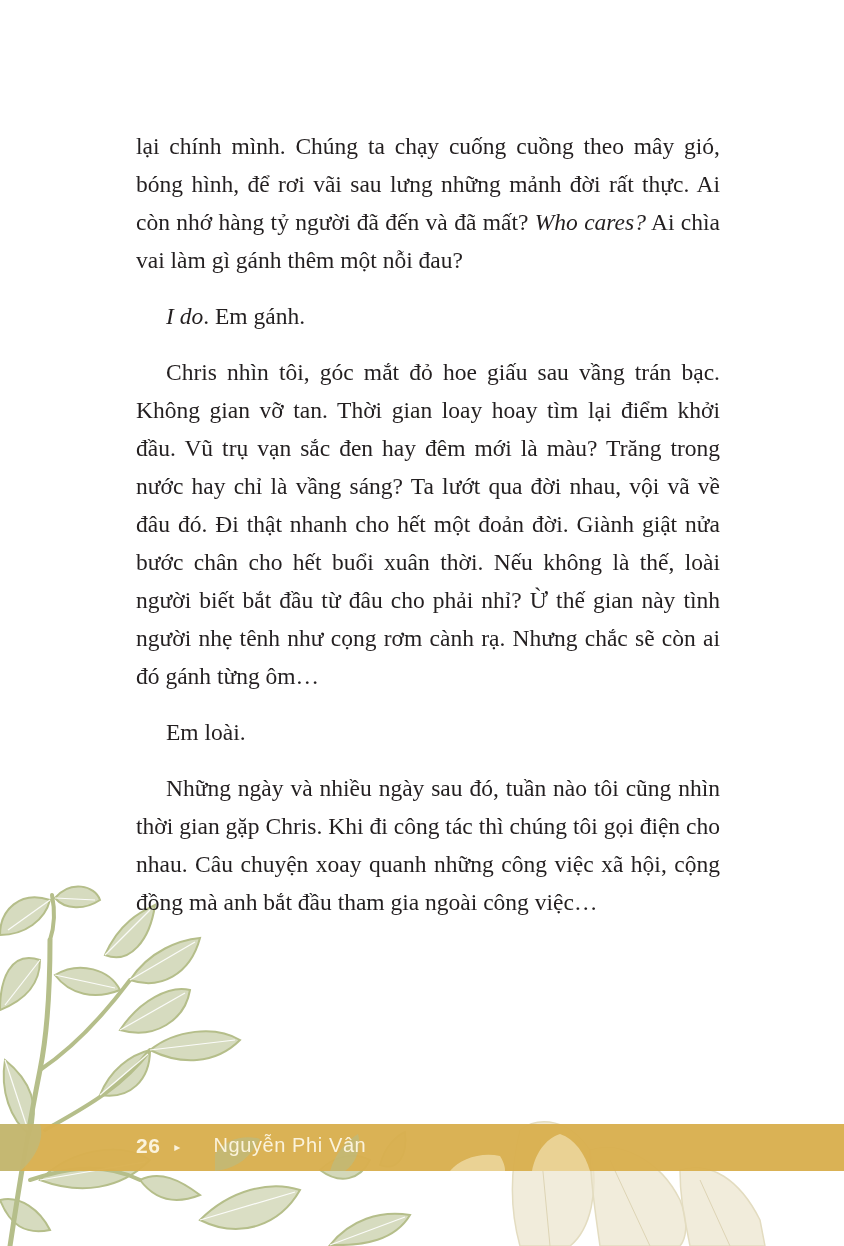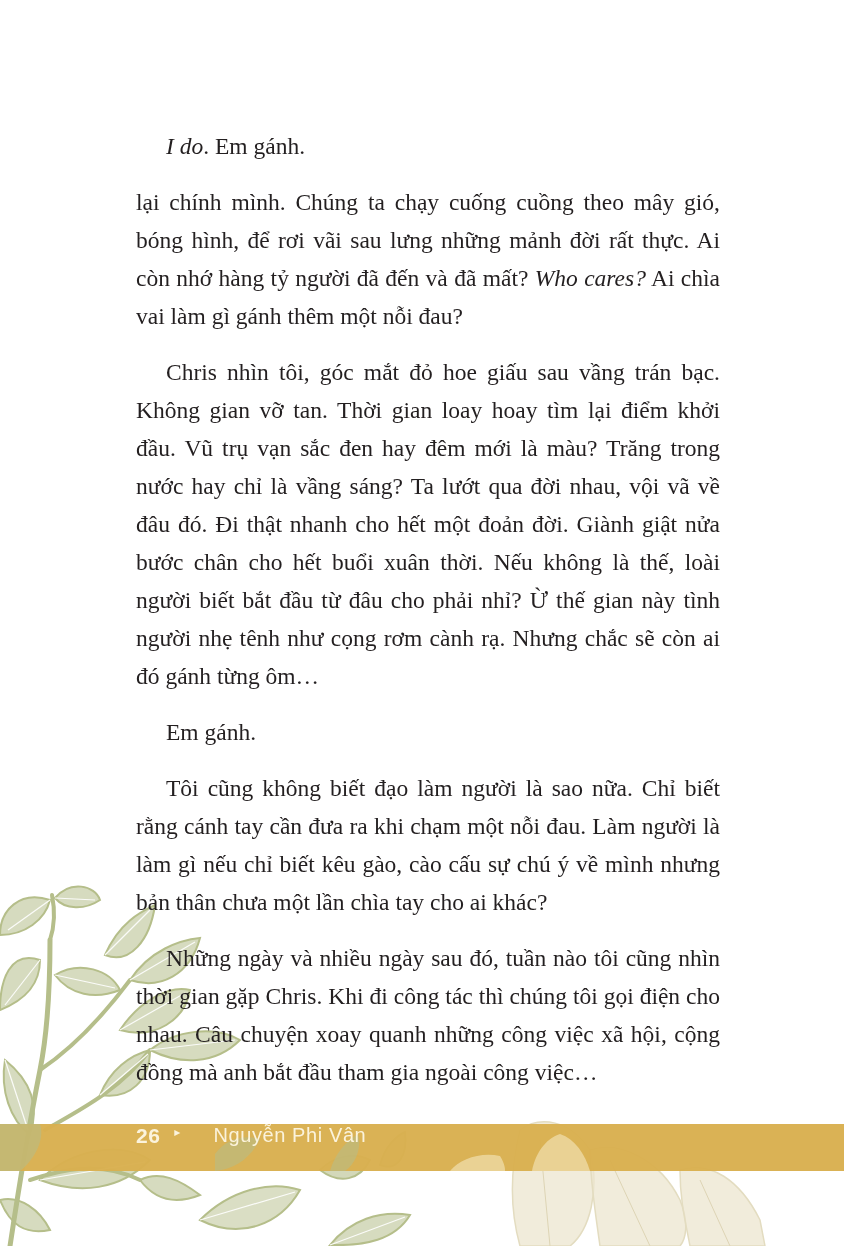--- a/index.html
+++ b/index.html
@@ -65,20 +65,21 @@
       background: #d9b04f;
       z-index: 2;
       opacity: 0.97;
     }
     .footer-content {
       position: absolute;
       left: 136px;
       top: 1124px;
       height: 43px;
       display: flex;
+      align-items: center;
       z-index: 4;
       font-family: "Liberation Sans", "DejaVu Sans", sans-serif;
       color: #fbf3dc;
     }
     .page-number {
       font-weight: bold;
       font-size: 21px;
       letter-spacing: 0.5px;
     }
     .footer-arrow {
@@ -161,29 +162,28 @@
       <path d="M200 60 C 230 50, 260 70, 280 110 L 285 136 L 210 136 C 205 110, 200 90, 200 60 Z"></path>
     </g>
     <g stroke="#ddd4b4" stroke-width="1" fill="none">
       <path d="M60 30 L 70 136"></path>
         <path d="M130 50 L 170 136"></path>
         <path d="M220 70 L 250 136"></path>
     </g>
   </svg>
 
   <div class="text-column">
+    <p class="para"><span>lại chính mình. Chúng ta chạy cuống cuồng theo mây gió, bóng hình, để rơi vãi sau lưng những mảnh đời rất thực. Ai còn nhớ hàng tỷ người đã đến và đã mất? </span><em>Who cares?</em><span> Ai chìa vai làm gì gánh thêm một nỗi đau?</span></p>
+
     <p class="para indent"><em>I do</em><span>. Em gánh.</span></p>
 
-    <p class="para"><span>lại chính mình. Chúng ta chạy cuống cuồng theo mây gió, bóng hình, để rơi vãi sau lưng những mảnh đời rất thực. Ai còn nhớ hàng tỷ người đã đến và đã mất? </span><em>Who cares?</em><span> Ai chìa vai làm gì gánh thêm một nỗi đau?</span></p>
-
     <p class="para indent"><span>Chris nhìn tôi, góc mắt đỏ hoe giấu sau vầng trán bạc. Không gian vỡ tan. Thời gian loay hoay tìm lại điểm khởi đầu. Vũ trụ vạn sắc đen hay đêm mới là màu? Trăng trong nước hay chỉ là vầng sáng? Ta lướt qua đời nhau, vội vã về đâu đó. Đi thật nhanh cho hết một đoản đời. Giành giật nửa bước chân cho hết buổi xuân thời. Nếu không là thế, loài người biết bắt đầu từ đâu cho phải nhỉ? Ừ thế gian này tình người nhẹ tênh như cọng rơm cành rạ. Nhưng chắc sẽ còn ai đó gánh từng ôm…</span></p>
 
-    <p class="para indent"><span>Em gánh.</span></p>
-
-    <p class="para indent"><span>Tôi cũng không biết đạo làm người là sao nữa. Chỉ biết rằng cánh tay cần đưa ra khi chạm một nỗi đau. Làm người là làm gì nếu chỉ biết kêu gào, cào cấu sự chú ý về mình nhưng bản thân chưa một lần chìa tay cho ai khác?</span></p>
+    <p class="para indent"><span>Em loài.</span></p>
+
 
     <p class="para indent"><span>Những ngày và nhiều ngày sau đó, tuần nào tôi cũng nhìn thời gian gặp Chris. Khi đi công tác thì chúng tôi gọi điện cho nhau. Câu chuyện xoay quanh những công việc xã hội, cộng đồng mà anh bắt đầu tham gia ngoài công việc…</span></p>
   </div>
 
   <div class="footer-band"></div>
 
   <svg class="leaves-over-band" viewBox="0 0 844 47" xmlns="http://www.w3.org/2000/svg">
     <g fill="#b5be8a" fill-opacity="0.55">
       <path d="M0 0 L 40 0 C 45 15, 35 35, 20 47 L 0 47 Z"></path>
       <path d="M215 30 C 225 15, 245 10, 260 15 C 250 35, 235 45, 215 47 Z"></path>

